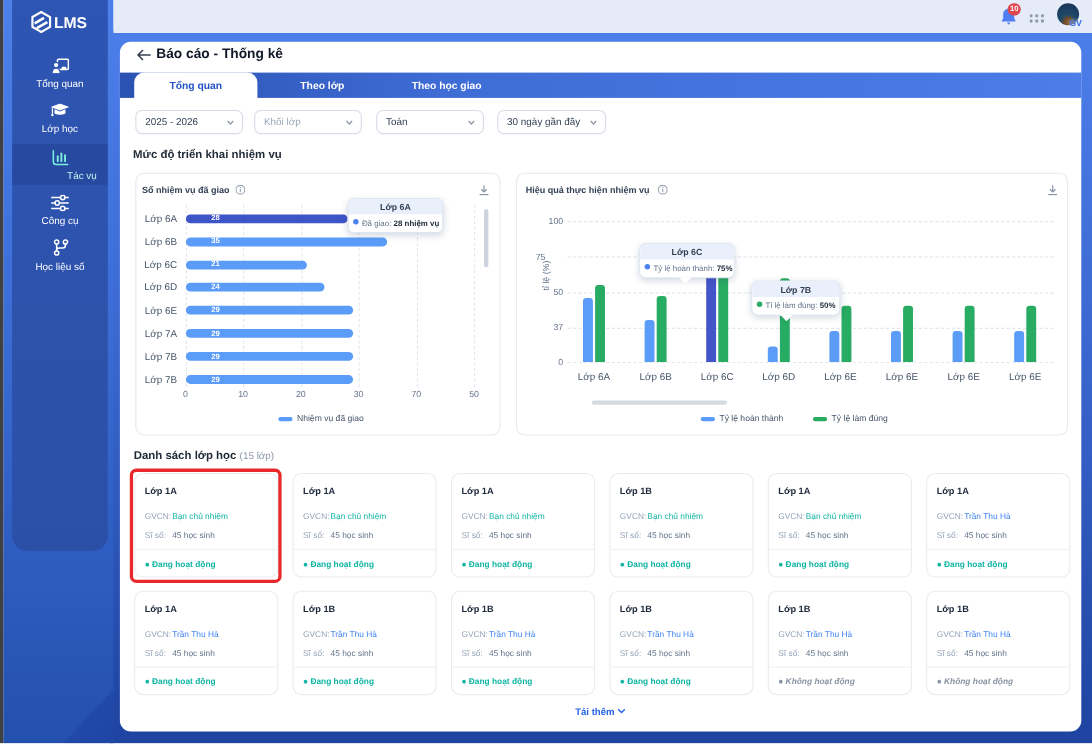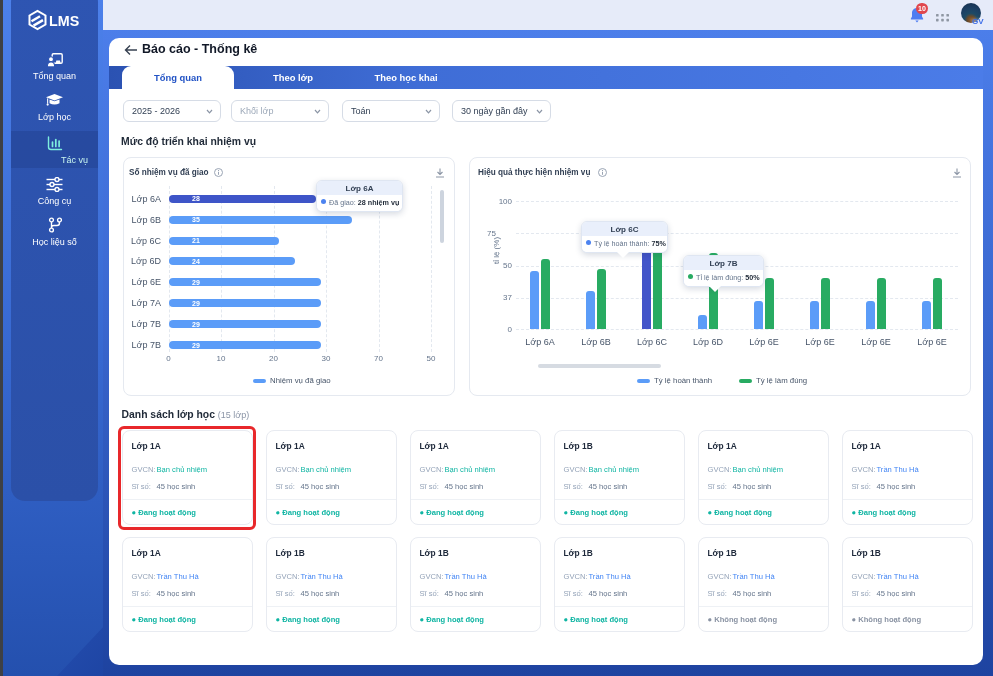--- a/index.html
+++ b/index.html
@@ -54,21 +54,21 @@
 .dot { display:inline-block; width:5px; height:5px; border-radius:50%; margin-right:3px; vertical-align:1px; }
 
 .ccard { width:131px; height:95px; background:#fff; border:1px solid #e8ebf1; border-radius:8px; }
 .ccard .ct { position:absolute; left:9px; top:10px; font-size:8.4px; font-weight:bold; color:#1e293b; }
 .ccard .lab { position:absolute; left:9px; font-size:7.6px; color:#94a3b8; white-space:nowrap; }
 .ccard .val { position:absolute; left:34px; font-size:7.6px; white-space:nowrap; }
 .ccard .div { position:absolute; left:0; top:68px; width:100%; height:1px; background:#eef1f5; }
 .ccard .st { position:absolute; left:9px; top:77px; font-size:7.6px; font-weight:bold; }
 .teal { color:#10b5a3; }
 .blue { color:#4285f4; }
-.grey { color:#8a93a3; }
+.grey { color:#8a93a3;font-style:italic; }
 .g45 { color:#64748b; }
 </style>
 </head>
 <body>
 <div id="stage">
   <div class="abs" id="mainbg"></div>
   <div class="abs" id="topbar"></div>
   <div class="abs" id="sidebg"></div>
   <div class="abs" id="sidewedge"></div>
   <div class="abs" id="greystrip"></div>
@@ -157,21 +157,21 @@
   <div class="abs" id="card">
     <div class="abs" id="backarrow">
       <svg width="16" height="14" viewBox="0 0 16 14" stroke="#374151" stroke-width="1.4" fill="none">
         <path d="M14 7 L2.5 7 M7 2.5 L2.5 7 L7 11.5"></path>
       </svg>
     </div>
     <div class="abs" id="cardtitle">Báo cáo - Thống kê</div>
     <div class="abs" id="tabbar"></div>
     <div class="abs" id="tab1">Tổng quan</div>
     <div class="abs tabtxt" style="left:125px;width:118px;text-align:center;">Theo lớp</div>
-    <div class="abs tabtxt" style="left:238px;width:118px;text-align:center;">Theo học khai</div>
+    <div class="abs tabtxt" style="left:238px;width:118px;text-align:center;">Theo học giao</div>
 
     <div class="abs sel" style="left:14px;width:98px;">2025 - 2026
       <svg class="chev" width="7" height="5" viewBox="0 0 7 5" fill="none" stroke="#8b95a5" stroke-width="1.2">
           <path d="M1 1 L3.5 3.8 L6 1"></path>
         </svg>
     </div>
     <div class="abs sel" style="left:122px;width:98px;color:#9ca8b8;">Khối lớp
       <svg class="chev" width="7" height="5" viewBox="0 0 7 5" fill="none" stroke="#8b95a5" stroke-width="1.2">
           <path d="M1 1 L3.5 3.8 L6 1"></path>
         </svg>
@@ -412,14 +412,19 @@
 <div class="abs ccard" style="left:732.5px;top:499px;">
         <div class="ct">Lớp 1B</div>
         <div class="lab" style="top:34px;">GVCN:</div>
         <div class="val blue" style="top:34px;">Trần Thu Hà</div>
         <div class="lab" style="top:51px;">Sĩ số:</div>
         <div class="val g45" style="top:51px;">45 học sinh</div>
         <div class="div"></div>
         <div class="st"><span class="grey">● Không hoạt động</span></div>
       </div>
 <div class="abs" style="left:9px;top:388px;width:138px;height:104px;border:3px solid #e8282b;border-radius:6px;"></div>
+    <div class="abs" style="left:0;top:604px;width:874px;text-align:center;font-size:8.7px;font-weight:bold;color:#2563eb;">Tải thêm
+      <svg width="8" height="5" viewBox="0 0 8 5" fill="none" stroke="#2563eb" stroke-width="1.3" style="vertical-align:1px;">
+          <path d="M1 0.8 L4 3.8 L7 0.8"></path>
+        </svg>
+    </div>
   </div>
 </div>
 
 </body></html>

